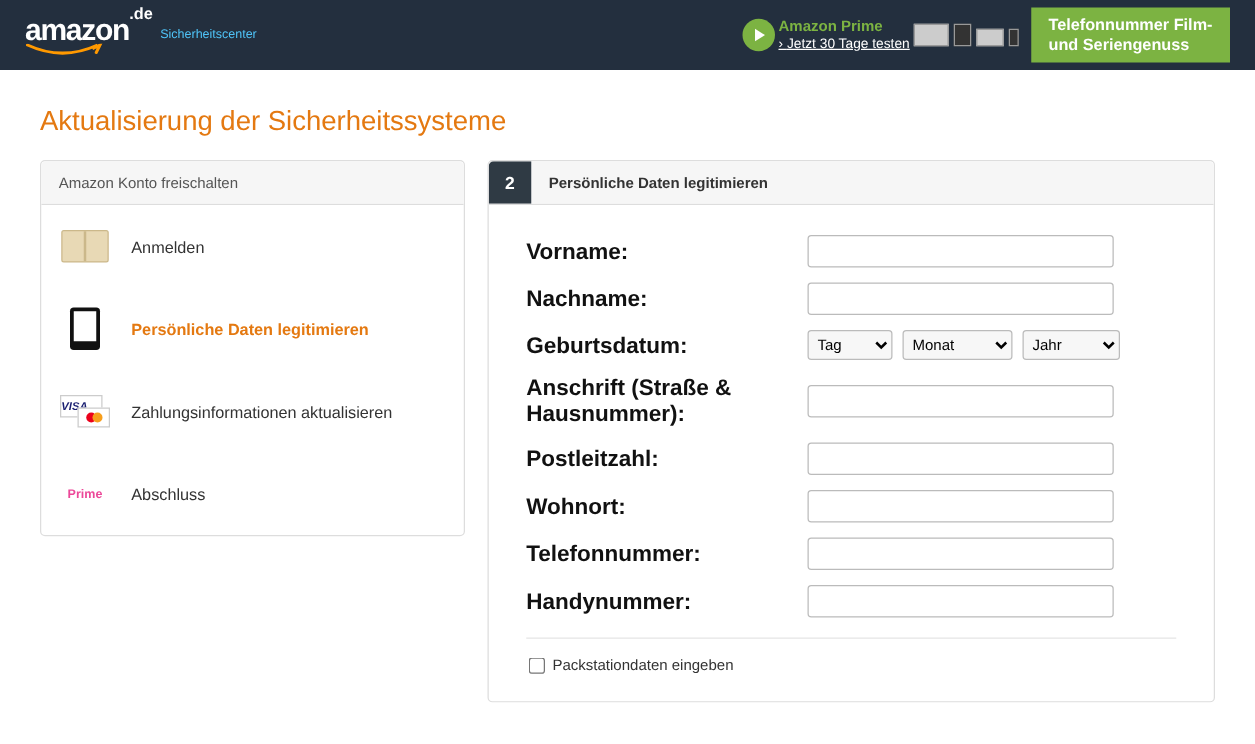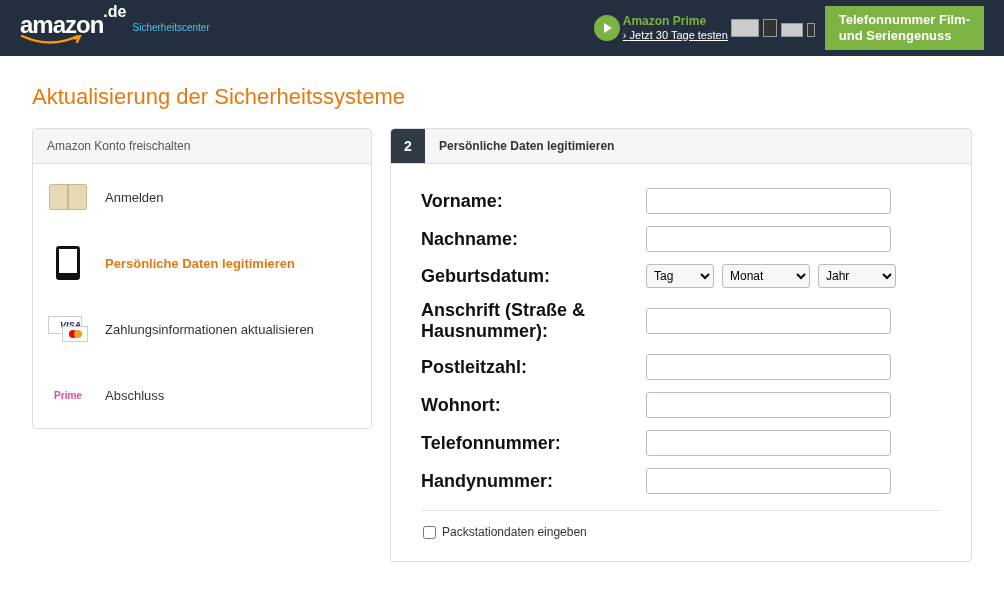--- a/index.html
+++ b/index.html
@@ -1,20 +1,20 @@
 <!DOCTYPE html>
 <html><head>
 <meta charset="utf-8">
 <style>
   * { box-sizing: border-box; margin: 0; padding: 0; }
   body { font-family: Arial, Helvetica, sans-serif; font-size: 13px; color: #111; background: #fff; }
   .header { background: #232f3e; height: 56px; display: flex; align-items: center; padding: 0 20px; }
   .logo { display: flex; align-items: center; gap: 2px; }
   .amazon-text { color: #fff; font-size: 24px; font-weight: bold; letter-spacing: -1px; }
-  .de-text { color: #fff; font-size: 16px; font-weight: bold; margin-top: -8px; text-align: right; }
+  .de-text { color: #fff; font-size: 13px; font-weight: bold; margin-top: -8px; text-align: right; }
   .smile { position: relative; width: 70px; height: 10px; margin-top: -4px; }
   .smile svg { position: absolute; left: 0; top: 0; }
   .sc-text { color: #4fc3f7; font-size: 10px; margin-left: 4px; margin-top: -2px; }
   .header-spacer { flex: 1; }
   .prime-promo { display: flex; align-items: center; gap: 3px; margin-right: 10px; }
   .play-btn { width: 26px; height: 26px; border-radius: 50%; background: #7cb342; display: flex; align-items: center; justify-content: center; }
   .play-btn::after { content: ''; border-left: 8px solid #fff; border-top: 5px solid transparent; border-bottom: 5px solid transparent; margin-left: 2px; }
   .prime-text { color: #fff; font-size: 11px; line-height: 1.2; }
   .prime-text .title { color: #7cb342; font-weight: bold; font-size: 12px; }
   .prime-text .sub::before { content: '› '; }
@@ -32,21 +32,21 @@
   .sidebar { width: 340px; border: 1px solid #ddd; border-radius: 4px; }
   .sidebar-header { background: #f6f6f6; border-bottom: 1px solid #ddd; padding: 10px 14px; font-weight: normal; font-size: 12px; color: #555; border-radius: 4px 4px 0 0; }
   .sidebar-item { display: flex; align-items: center; gap: 16px; padding: 14px 14px; font-size: 13px; color: #333; }
   .sidebar-item.active { color: #e47911; font-weight: bold; }
   .si-icon { width: 42px; height: 38px; display: flex; align-items: center; justify-content: center; flex-shrink: 0; }
   .icon-box { width: 38px; height: 26px; background: #e8d9b5; border: 1px solid #cbb88a; border-radius: 2px; position: relative; }
   .icon-box::after { content: ''; position: absolute; left: 50%; top: 0; bottom: 0; width: 2px; background: #cbb88a; transform: translateX(-50%); }
   .icon-kindle { width: 24px; height: 34px; background: #111; border-radius: 3px; position: relative; }
   .icon-kindle::after { content: ''; position: absolute; inset: 3px 3px 7px 3px; background: #fff; }
   .icon-cards { position: relative; width: 40px; height: 26px; }
-  .card-visa { position: absolute; top: 0; left: 0; width: 34px; height: 18px; background: #fff; border: 1px solid #ccc; color: #1a1f71; font-size: 9px; font-weight: bold; font-style: italic; text-align: right; line-height: 16px; }
+  .card-visa { position: absolute; top: 0; left: 0; width: 34px; height: 18px; background: #fff; border: 1px solid #ccc; color: #1a1f71; font-size: 9px; font-weight: bold; font-style: italic; text-align: left; line-height: 16px; }
   .card-mc { position: absolute; bottom: 0; right: 0; width: 26px; height: 16px; background: #fff; border: 1px solid #ccc; display:flex; align-items:center; justify-content:center;}
   .mc-dot { width:8px;height:8px;border-radius:50%;}
   .mc-r{background:#eb001b;margin-right:-3px;}
   .mc-y{background:#f79e1b;}
   .icon-prime { color: #ec4899; font-weight: bold; font-size: 10px; }
   .main { flex: 1; border: 1px solid #ddd; border-radius: 4px; }
   .main-header { display: flex; align-items: stretch; border-bottom: 1px solid #ddd; border-radius: 4px 4px 0 0; overflow: hidden; background:#f6f6f6;}
   .step-badge { background: #2f3a44; color: #fff; font-weight: bold; width: 34px; display: flex; align-items: center; justify-content: center; font-size: 14px; }
   .step-title { padding: 10px 14px; font-weight: bold; font-size: 12px; color: #333; }
   .form { padding: 24px 30px 22px; }

